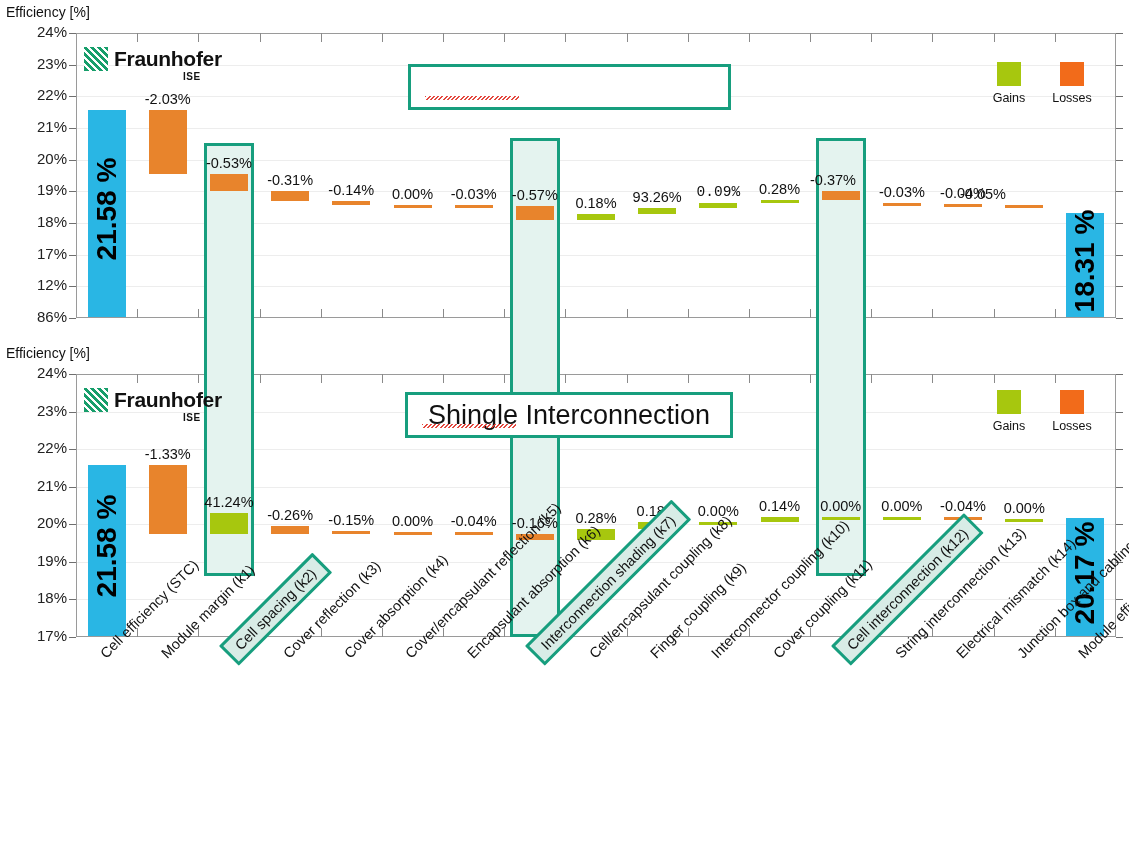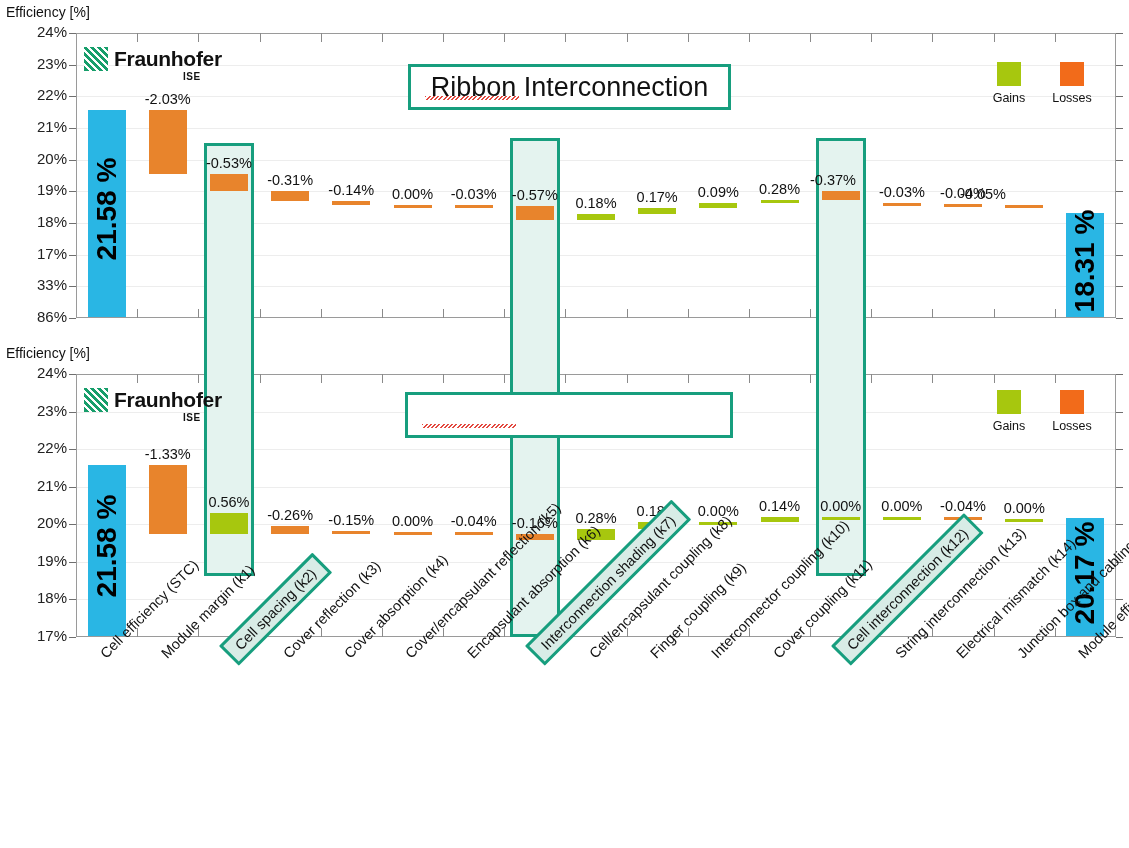--- a/index.html
+++ b/index.html
@@ -130,43 +130,43 @@
       <div class="dlabel" style="left: 307.294px; top: 182px; width: 88px;">-0.14%</div>
       <div class="bar loss" style="position: absolute; left: 394px; top: 205px; width: 38px; height: 3px;"></div>
       <div class="dlabel" style="left: 368.471px; top: 186px; width: 88px;">0.00%</div>
       <div class="bar loss" style="position: absolute; left: 455px; top: 205px; width: 38px; height: 3px;"></div>
       <div class="dlabel" style="left: 429.647px; top: 186px; width: 88px;">-0.03%</div>
       <div class="bar loss" style="position: absolute; left: 516px; top: 206px; width: 38px; height: 14px;"></div>
       <div class="dlabel" style="left: 490.824px; top: 187px; width: 88px;">-0.57%</div>
       <div class="bar gain" style="position: absolute; left: 577px; top: 214px; width: 38px; height: 6px;"></div>
       <div class="dlabel" style="left: 552px; top: 195px; width: 88px;">0.18%</div>
       <div class="bar gain" style="position: absolute; left: 638px; top: 208px; width: 38px; height: 6px;"></div>
-      <div class="dlabel" style="left: 613.176px; top: 189px; width: 88px;">0.17%</div>
+      <div class="dlabel" style="left: 613.176px; top: 189px; width: 88px;">93.26%</div>
       <div class="bar gain" style="position: absolute; left: 699px; top: 203px; width: 38px; height: 5px;"></div>
-      <div class="dlabel" style="left: 674.353px; top: 184px; width: 88px;">0.09%</div>
+      <div class="dlabel" style="left: 674.353px; top: 184px; width: 88px; font-family: Liberation Mono, monospace;">0.09%</div>
       <div class="bar gain" style="position: absolute; left: 761px; top: 200px; width: 38px; height: 3px;"></div>
       <div class="dlabel" style="left: 735.529px; top: 181px; width: 88px;">0.28%</div>
       <div class="bar loss" style="position: absolute; left: 822px; top: 191px; width: 38px; height: 9px;"></div>
       <div class="dlabel" style="left: 789px; top: 172px; width: 88px;">-0.37%</div>
       <div class="bar loss" style="position: absolute; left: 883px; top: 203px; width: 38px; height: 3px;"></div>
       <div class="dlabel" style="left: 857.882px; top: 184px; width: 88px;">-0.03%</div>
       <div class="bar loss" style="position: absolute; left: 944px; top: 204px; width: 38px; height: 3px;"></div>
       <div class="dlabel" style="left: 919.059px; top: 185px; width: 88px;">-0.04%</div>
       <div class="bar loss" style="position: absolute; left: 1005px; top: 205px; width: 38px; height: 3px;"></div>
       <div class="dlabel" style="left: 939px; top: 186px; width: 88px;">-0.05%</div>
       <div class="bar start" style="position: absolute; left: 1066px; top: 213px; width: 38px; height: 104px;"></div>
       <div class="vlabel" style="left: 1004.96px; top: 245.092px; width: 160px; text-align: center;">18.31 %</div>
     </div>
   <div id="layer-bars-bot">
       <div class="bar start" style="position: absolute; left: 88px; top: 465px; width: 38px; height: 171px;"></div>
       <div class="vlabel" style="left: 26.9647px; top: 530.461px; width: 160px; text-align: center;">21.58 %</div>
       <div class="bar loss" style="position: absolute; left: 149px; top: 465px; width: 38px; height: 69px;"></div>
       <div class="dlabel" style="left: 123.765px; top: 446px; width: 88px;">-1.33%</div>
       <div class="bar gain" style="position: absolute; left: 210px; top: 513px; width: 38px; height: 21px;"></div>
-      <div class="dlabel" style="left: 184.941px; top: 494px; width: 88px;">0.56%</div>
+      <div class="dlabel" style="left: 184.941px; top: 494px; width: 88px;">41.24%</div>
       <div class="bar loss" style="position: absolute; left: 271px; top: 526px; width: 38px; height: 8px;"></div>
       <div class="dlabel" style="left: 246.118px; top: 507px; width: 88px;">-0.26%</div>
       <div class="bar loss" style="position: absolute; left: 332px; top: 531px; width: 38px; height: 3px;"></div>
       <div class="dlabel" style="left: 307.294px; top: 512px; width: 88px;">-0.15%</div>
       <div class="bar loss" style="position: absolute; left: 394px; top: 532px; width: 38px; height: 3px;"></div>
       <div class="dlabel" style="left: 368.471px; top: 513px; width: 88px;">0.00%</div>
       <div class="bar loss" style="position: absolute; left: 455px; top: 532px; width: 38px; height: 3px;"></div>
       <div class="dlabel" style="left: 429.647px; top: 513px; width: 88px;">-0.04%</div>
       <div class="bar loss" style="position: absolute; left: 516px; top: 534px; width: 38px; height: 6px;"></div>
       <div class="dlabel" style="left: 490.824px; top: 515px; width: 88px;">-0.16%</div>
@@ -188,21 +188,21 @@
       <div class="dlabel" style="left: 980.235px; top: 500px; width: 88px;">0.00%</div>
       <div class="bar start" style="position: absolute; left: 1066px; top: 518px; width: 38px; height: 118px;"></div>
       <div class="vlabel" style="left: 1004.96px; top: 556.949px; width: 160px; text-align: center;">20.17 %</div>
     </div>
   <div id="layer-yaxis">
       <div style="position: absolute; left: 69px; top: 318px; width: 7px; height: 1px; background: rgb(111, 111, 111);"></div>
       <div style="position: absolute; left: 1116px; top: 318px; width: 7px; height: 1px; background: rgb(111, 111, 111);"></div>
       <div style="position: absolute; right: 1062px; top: 308px; font-size: 15px; color: rgb(34, 34, 34); text-align: right; white-space: nowrap;">86%</div>
       <div style="position: absolute; left: 69px; top: 286px; width: 7px; height: 1px; background: rgb(111, 111, 111);"></div>
       <div style="position: absolute; left: 1116px; top: 286px; width: 7px; height: 1px; background: rgb(111, 111, 111);"></div>
-      <div style="position: absolute; right: 1062px; top: 276px; font-size: 15px; color: rgb(34, 34, 34); text-align: right; white-space: nowrap;">33%</div>
+      <div style="position: absolute; right: 1062px; top: 276px; font-size: 15px; color: rgb(34, 34, 34); text-align: right; white-space: nowrap;">12%</div>
       <div style="position: absolute; left: 69px; top: 255px; width: 7px; height: 1px; background: rgb(111, 111, 111);"></div>
       <div style="position: absolute; left: 1116px; top: 255px; width: 7px; height: 1px; background: rgb(111, 111, 111);"></div>
       <div style="position: absolute; right: 1062px; top: 245px; font-size: 15px; color: rgb(34, 34, 34); text-align: right; white-space: nowrap;">17%</div>
       <div style="position: absolute; left: 69px; top: 223px; width: 7px; height: 1px; background: rgb(111, 111, 111);"></div>
       <div style="position: absolute; left: 1116px; top: 223px; width: 7px; height: 1px; background: rgb(111, 111, 111);"></div>
       <div style="position: absolute; right: 1062px; top: 213px; font-size: 15px; color: rgb(34, 34, 34); text-align: right; white-space: nowrap;">18%</div>
       <div style="position: absolute; left: 69px; top: 191px; width: 7px; height: 1px; background: rgb(111, 111, 111);"></div>
       <div style="position: absolute; left: 1116px; top: 191px; width: 7px; height: 1px; background: rgb(111, 111, 111);"></div>
       <div style="position: absolute; right: 1062px; top: 181px; font-size: 15px; color: rgb(34, 34, 34); text-align: right; white-space: nowrap;">19%</div>
       <div style="position: absolute; left: 69px; top: 160px; width: 7px; height: 1px; background: rgb(111, 111, 111);"></div>
@@ -325,25 +325,25 @@
       <div class="xlab" style="left: 708.353px; top: 650px;">Interconnector coupling (k10)</div>
       <div class="xlab" style="left: 769.529px; top: 650px;">Cover coupling (k11)</div>
       <div class="xlab boxed" style="left: 830.706px; top: 646px;">Cell interconnection (k12)</div>
       <div class="xlab" style="left: 891.882px; top: 650px;">String interconnection (k13)</div>
       <div class="xlab" style="left: 953.059px; top: 650px;">Electrical mismatch (k14)</div>
       <div class="xlab" style="left: 1014.24px; top: 650px;">Junction box and cabling (k15)</div>
       <div class="xlab" style="left: 1075.41px; top: 650px;">Module efficiency (STC)</div>
     </div>
 
   <div class="titlebox" style="left:408px;top:64px;width:323px;height:46px;">
-    <span>Ribbon Interconnection</span>
     <span class="squig"></span>
   </div>
 
   <div class="titlebox" style="left:405px;top:392px;width:328px;height:46px;">
+    <span>Shingle Interconnection</span>
     <span class="squig"></span>
   </div>
 
   <div>
     <div class="legend-swatch" style="left:997px;top:62px;background:#A7C70E;"></div>
     <div class="legend-swatch" style="left:1060px;top:62px;background:#F26B1A;"></div>
     <div class="legend-text" style="left:977px;top:91px;width:64px;">Gains</div>
     <div class="legend-text" style="left:1040px;top:91px;width:64px;">Losses</div>
   </div>
 

